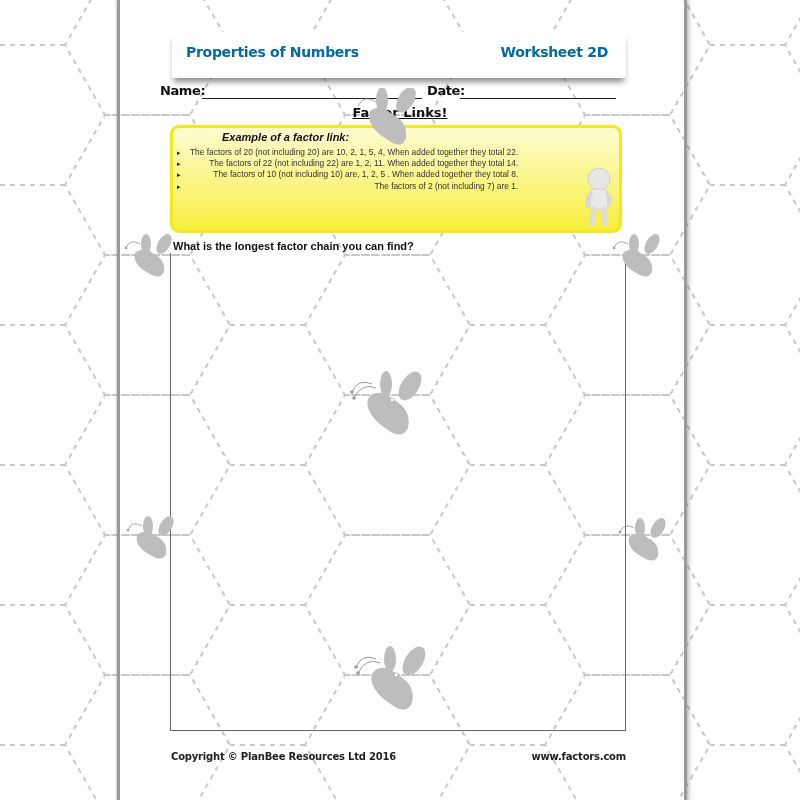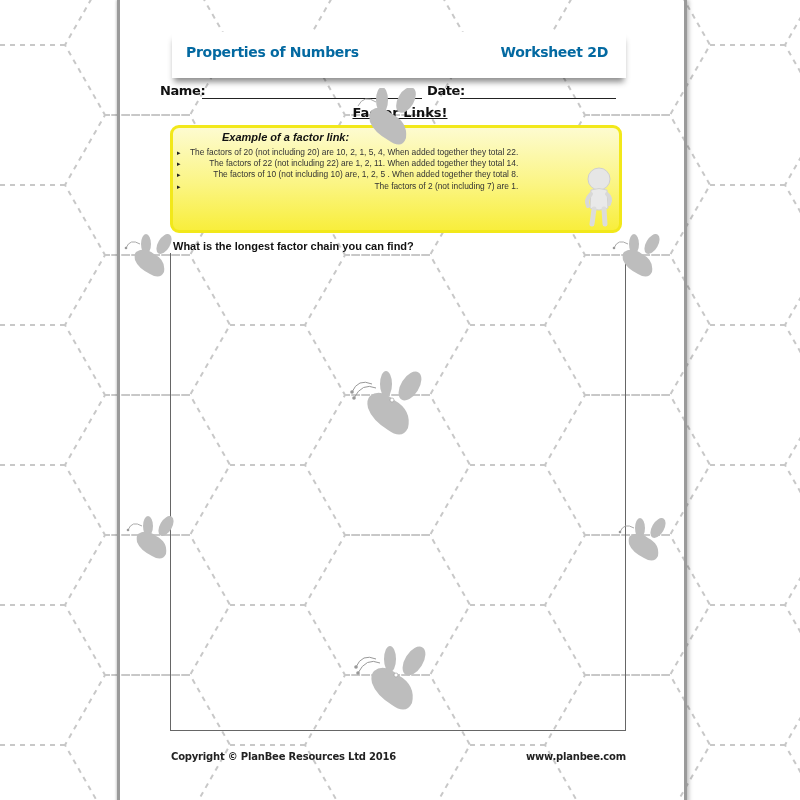--- a/index.html
+++ b/index.html
@@ -101,21 +101,21 @@
     <path d="M13 43 L11 58" stroke="#dcdcdc" stroke-width="5" stroke-linecap="round"></path>
     <path d="M23 43 L24 58" stroke="#dcdcdc" stroke-width="5" stroke-linecap="round"></path>
   </svg>
 </div>
 
 <div class="question">What is the longest factor chain you can find?</div>
 
 <div class="answer-box"></div>
 
 <div class="footer-left">Copyright © PlanBee Resources Ltd 2016</div>
-<div class="footer-right">www.planbee.com</div>
+<div class="footer-right">www.factors.com</div>
 
 <svg class="bee" style="left:350px; top:88px;" width="80" height="62" viewBox="0 0 80 62">
   <path d="M8 18 Q14 6 26 14" stroke="#aaa" fill="none" stroke-width="1"></path>
   <ellipse cx="32" cy="12" rx="6" ry="13" fill="#bdbdbd"></ellipse>
   <ellipse cx="56" cy="12" rx="8" ry="14" transform="rotate(30 56 12)" fill="#bdbdbd"></ellipse>
   <path d="M22 22 Q30 16 42 26 Q58 34 56 50 Q52 62 38 52 Q24 44 20 34 Q18 26 22 22 Z" fill="#bdbdbd"></path>
 </svg>
 
 <svg class="bee" style="left:122px; top:234px;" width="60" height="48" viewBox="0 0 60 48">
   <path d="M4 14 Q8 4 18 10" stroke="#aaa" fill="none" stroke-width="1"></path>

